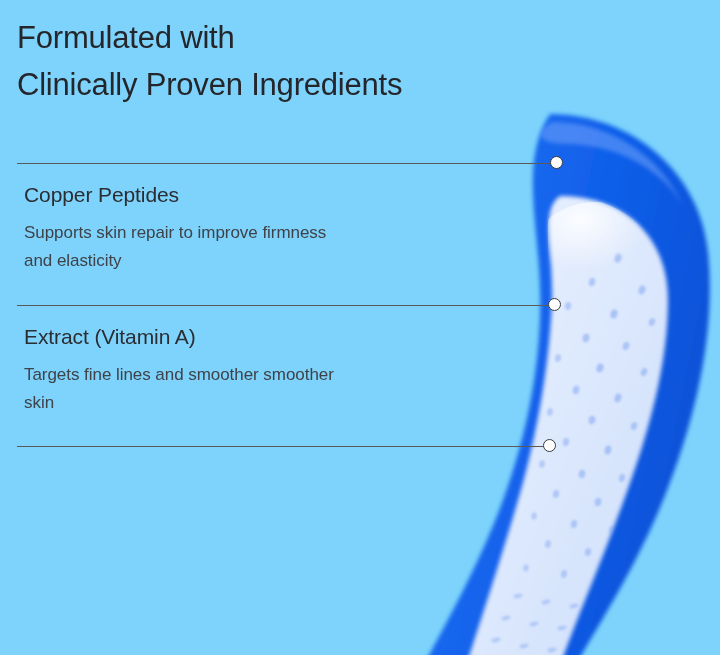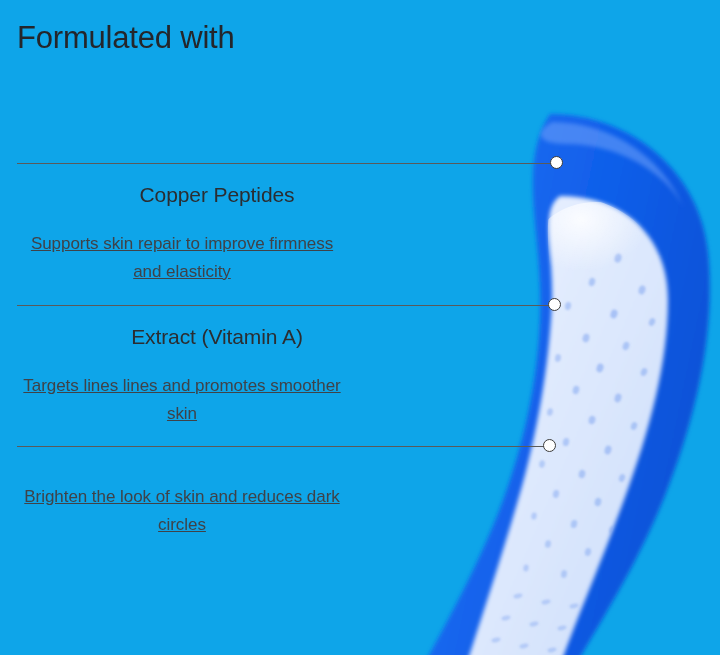--- a/index.html
+++ b/index.html
@@ -10,21 +10,21 @@
     width: 720px;
     height: 655px;
     background: #f5f5f5;
     font-family: "Liberation Sans", sans-serif;
     overflow: hidden;
   }
   #stage {
     position: relative;
     width: 720px;
     height: 655px;
-    background: #0ea5e9;
+    background: #7dd3fc;
     overflow: hidden;
   }
 
   
   #product-art {
     position: absolute;
     left: 400px;
     top: 100px;
     width: 320px;
     height: 560px;
@@ -85,44 +85,42 @@
     background: #ffffff;
     border: 1.4px solid #3b3b3b;
     box-sizing: border-box;
   }
   .item-1 .callout-dot { left: 550px; }
   .item-2 .callout-dot { left: 548px; }
   .item-3 .callout-dot { left: 543px; }
 
   .item-text {
     position: absolute;
-    left: 17px;
+    left: 24px;
     top: 24px;
     width: 400px;
-    text-align: center;
   }
   .item-title {
     display: block;
     font-size: 21px;
     line-height: 30px;
     font-weight: 400;
     color: #2b2d31;
     letter-spacing: -0.1px;
     white-space: nowrap;
   }
   .item-desc {
     display: block;
-    margin-top: 20px;
+    margin-top: 9px;
     font-size: 17px;
     line-height: 28px;
     font-weight: 400;
     color: #3f4248;
     letter-spacing: -0.05px;
     max-width: 330px;
-    text-decoration: underline;
   }
 </style>
 </head>
 <body>
 
 <div id="stage">
 
   <div id="product-art">
     <svg width="320" height="560" viewBox="0 0 320 560" xmlns="http://www.w3.org/2000/svg">
       <defs>
@@ -241,44 +239,44 @@
           <ellipse cx="208" cy="556" rx="4.4" ry="2.1" transform="rotate(-12 208 556)"></ellipse>
         </g>
       </g>
 
       <ellipse cx="196" cy="150" rx="62" ry="48" fill="url(#gloss)" clip-path="url(#innerClip)"></ellipse>
     </svg>
   </div>
 
   <div id="headline">
     <span class="headline-line">Formulated with</span>
+    <span class="headline-line">Clinically Proven Ingredients</span>
   </div>
 
   <div id="ingredient-list">
 
     <div class="ingredient-item item-1">
       <div class="leader-rule"></div>
       <div class="callout-dot"></div>
       <div class="item-text">
         <span class="item-title">Copper Peptides</span>
         <span class="item-desc">Supports skin repair to improve firmness and elasticity</span>
       </div>
     </div>
 
     <div class="ingredient-item item-2">
       <div class="leader-rule"></div>
       <div class="callout-dot"></div>
       <div class="item-text">
         <span class="item-title">Extract (Vitamin A)</span>
-        <span class="item-desc">Targets lines lines and promotes smoother skin</span>
+        <span class="item-desc">Targets fine lines and smoother smoother skin</span>
       </div>
     </div>
 
     <div class="ingredient-item item-3">
       <div class="leader-rule"></div>
       <div class="callout-dot"></div>
       <div class="item-text">
-        <span class="item-desc">Brighten the look of skin and reduces dark circles</span>
       </div>
     </div>
 
   </div>
 </div>
 
 </body></html>

